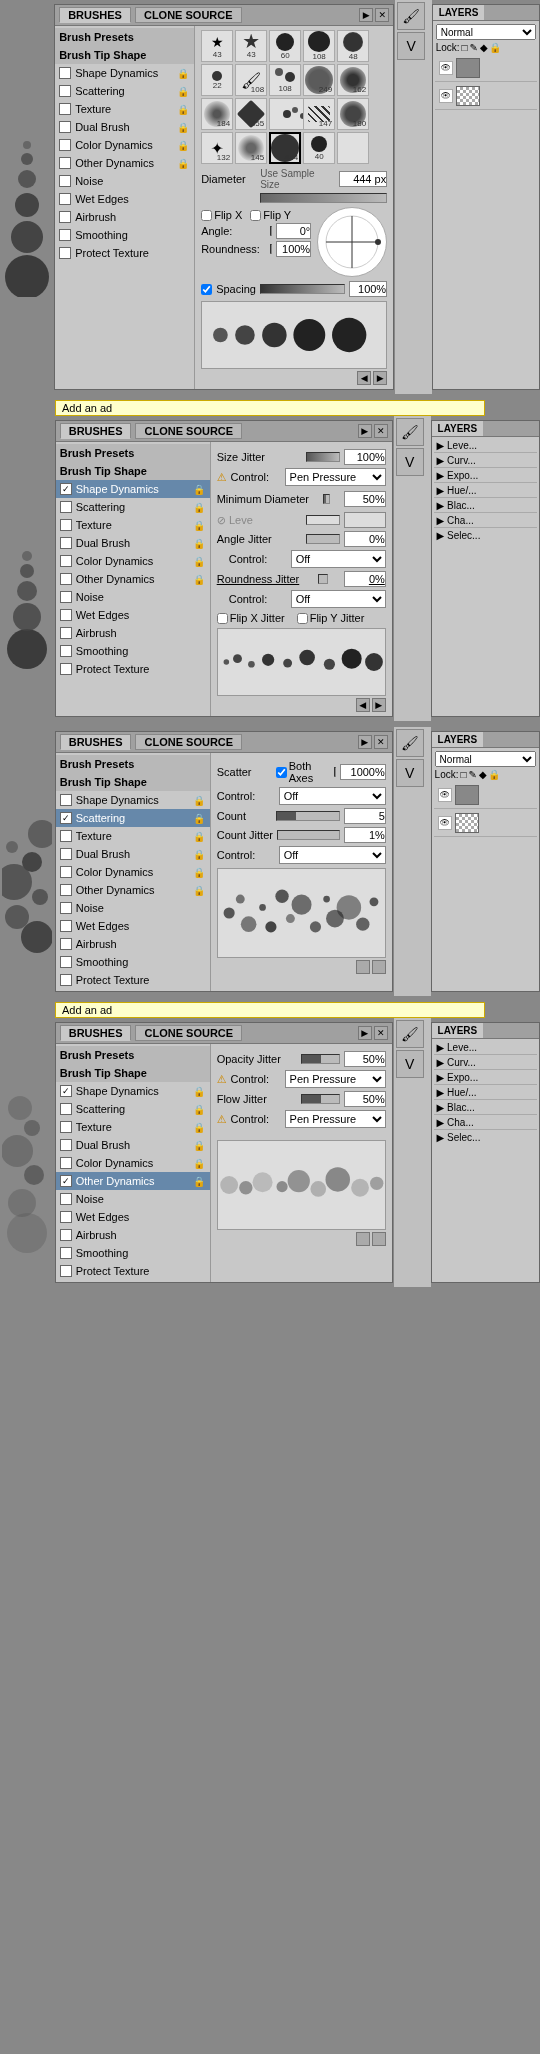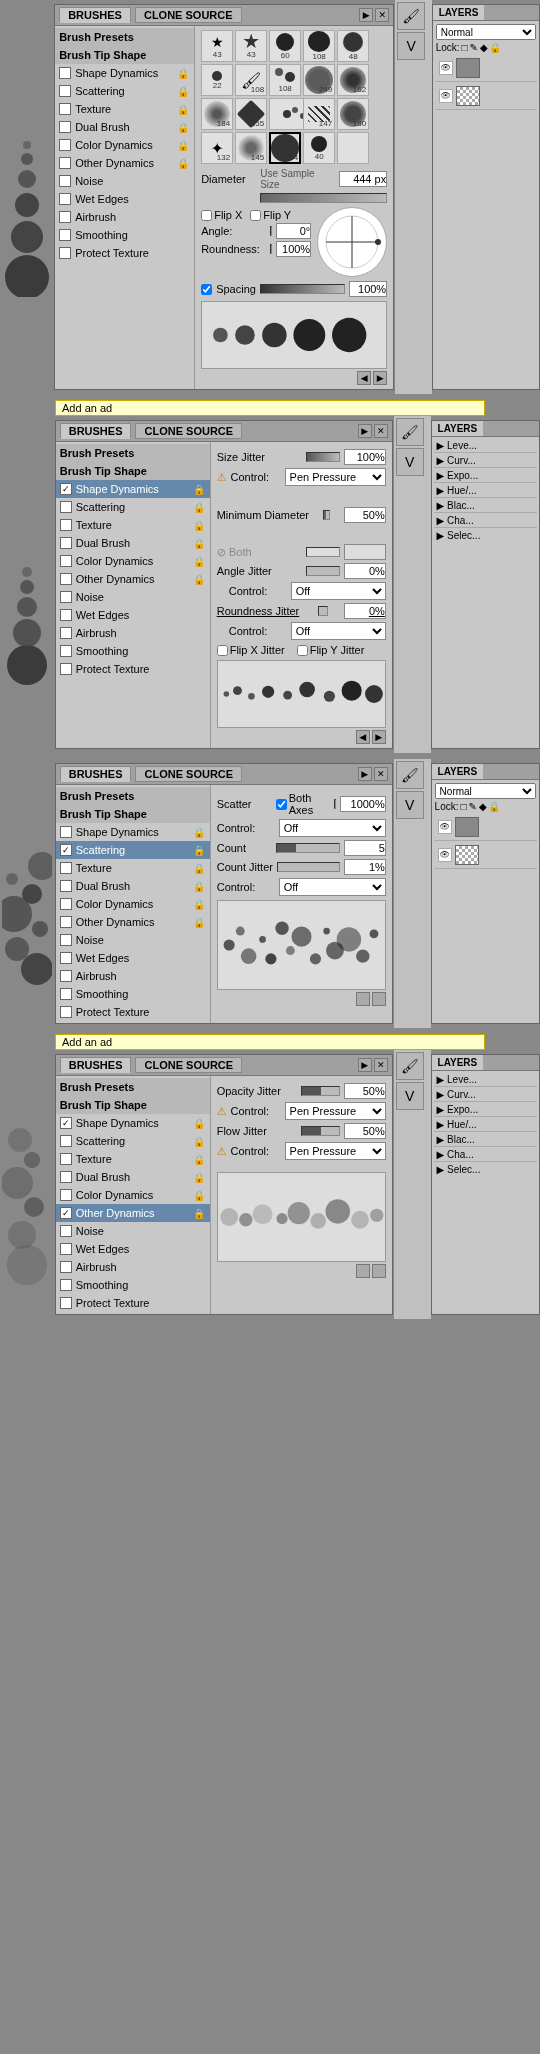--- a/index.html
+++ b/index.html
@@ -646,28 +646,28 @@
           </div>
 
           <div style="display:flex;align-items:center;gap:4px;margin:2px 0 2px 0;">
             <span style="font-size:11px;color:#cc8800;">⚠</span>
             <span style="font-size:11px;min-width:50px;">Control:</span>
             <select style="height:18px;font-size:11px;background:#fff;border:1px solid #888;flex:1;">
               <option>Pen Pressure</option>
             </select>
           </div>
 
-          <div style="display:flex;align-items:center;gap:14px;margin:21px 0;">
+          <div style="display:flex;align-items:center;gap:14px;margin:5px 0;">
             <span style="font-size:11px;min-width:85px;">Minimum Diameter</span>
             <div style="flex:1;height:10px;background:linear-gradient(to right,#666 50%,#bbb 50%);border:1px inset #888;"></div>
             <input type="text" value="50%" style="width: 42px; height: 16px; border: 1px solid rgb(136, 136, 136); font-size: 11px; text-align: right;">
           </div>
 
           <div style="display:flex;align-items:center;gap:4px;margin:3px 0;">
-            <span style="font-size:11px;min-width:85px;color:#888;">⊘ Both</span>
+            <span style="font-size:11px;min-width:85px;color:#888;">⊘ Leve</span>
             <div style="flex:1;height:10px;background:#ddd;border:1px inset #888;"></div>
             <input type="text" value="" style="width: 42px; height: 16px; border: 1px solid rgb(136, 136, 136); font-size: 11px; background: rgb(221, 221, 221);" disabled="">
           </div>
 
           <div style="display:flex;align-items:center;gap:4px;margin:3px 0;">
             <span style="font-size:11px;min-width:85px;">Angle Jitter</span>
             <div style="flex:1;height:10px;background:#bbb;border:1px inset #888;"></div>
             <input type="text" value="0%" style="width: 42px; height: 16px; border: 1px solid rgb(136, 136, 136); font-size: 11px; text-align: right;">
           </div>
 

